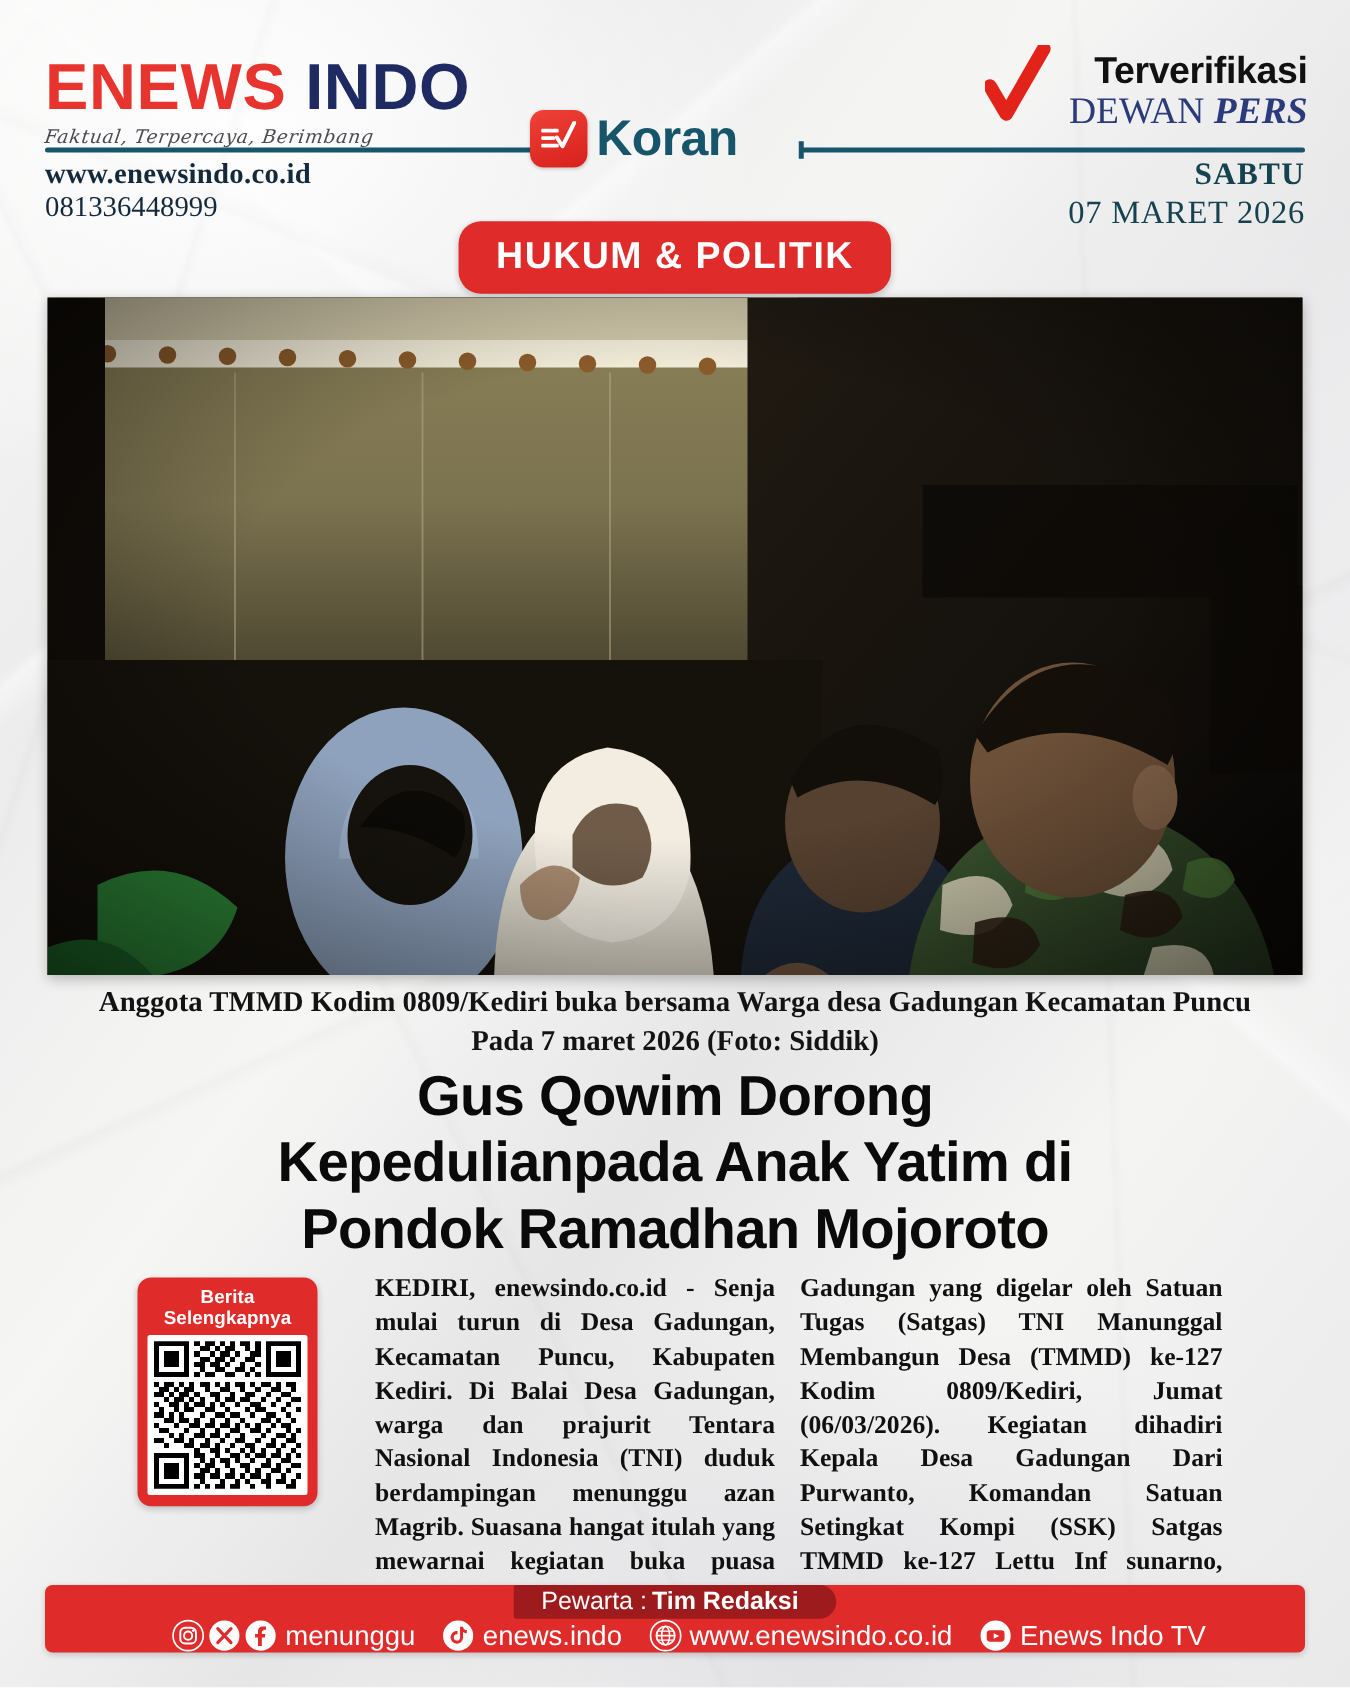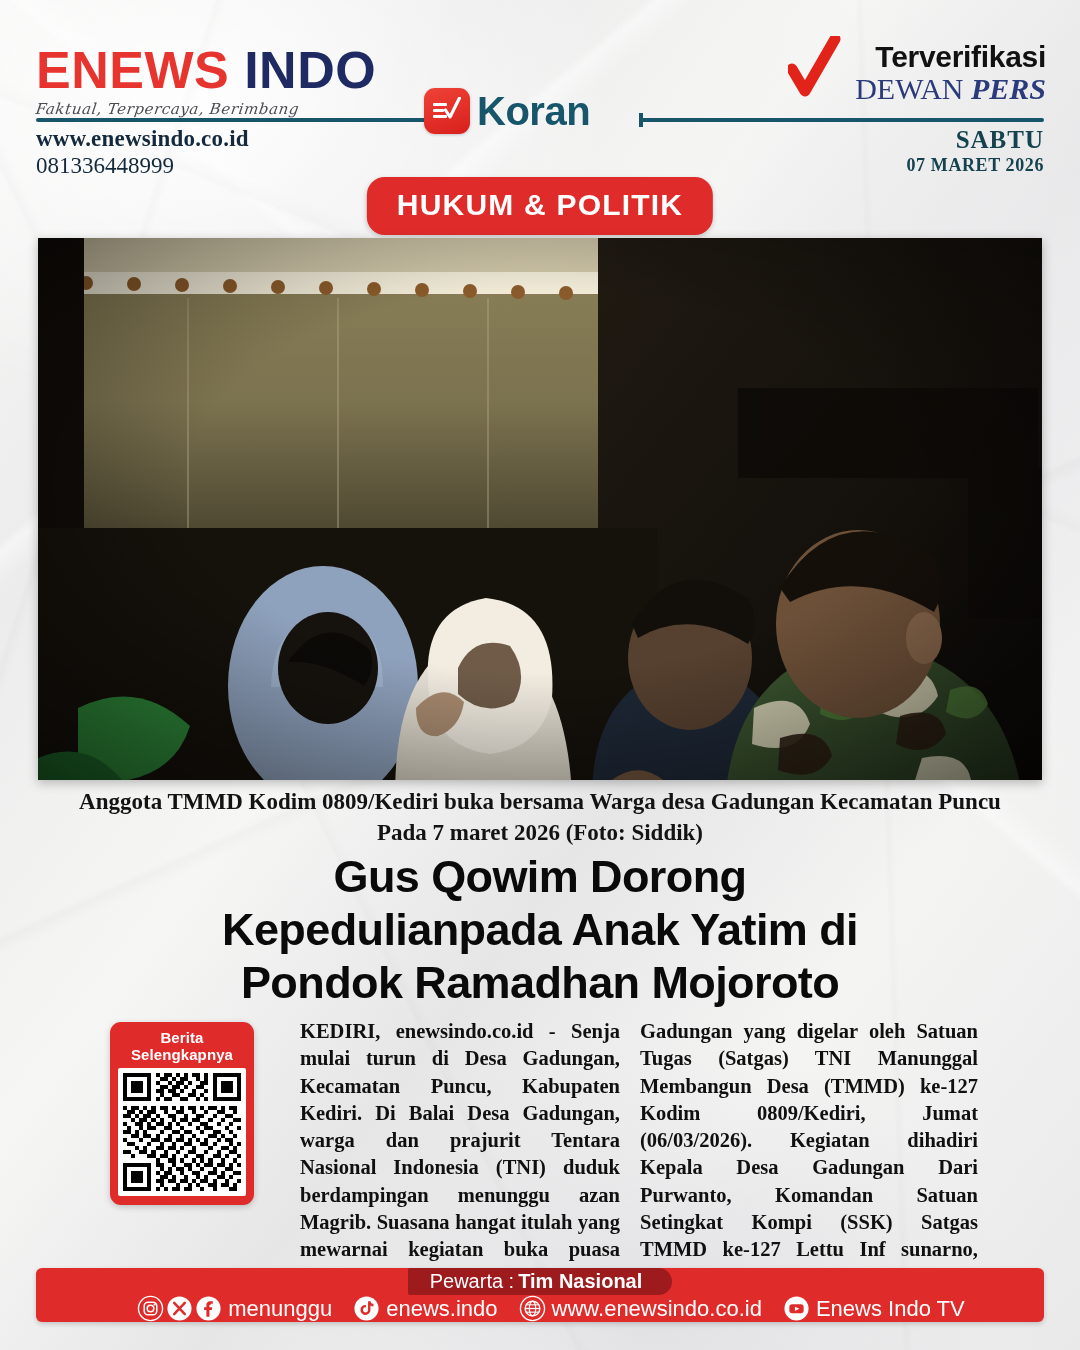--- a/index.html
+++ b/index.html
@@ -200,22 +200,22 @@
     text-align: right;
     font-family: "Liberation Serif", serif;
     color: #15424f;
   }
   .datebox .day {
     font-size: 25px;
     font-weight: 700;
     letter-spacing: 1px;
   }
   .datebox .date {
-    font-size: 18px;
-    font-weight: 700;
+    font-size: 26px;
+    font-weight: 400;
     letter-spacing: .6px;
     margin-top: 1px;
   }
 
   
   .category {
     position: absolute;
     left: 50%;
     top: 177px;
     transform: translateX(-50%);
@@ -793,21 +793,21 @@
       </svg>
     </div>
   </div>
 
   <div class="col col-left">KEDIRI, enewsindo.co.id - Senja mulai turun di Desa Gadungan, Kecamatan Puncu, Kabupaten Kediri. Di Balai Desa Gadungan, warga dan prajurit Tentara Nasional Indonesia (TNI) duduk berdampingan menunggu azan Magrib. Suasana hangat itulah yang mewarnai kegiatan buka puasa bersama (Bukber) warga desa</div>
   <div class="col col-right"><span>Gadungan yang digelar oleh Satuan Tugas (Satgas) TNI Manunggal Membangun Desa (TMMD) ke-127 Kodim 0809/Kediri, Jumat (06/03/2026). Kegiatan dihadiri Kepala Desa Gadungan Dari Purwanto, Komandan Satuan Setingkat Kompi (SSK) Satgas TMMD ke-127 Lettu Inf sunarno, anggota satgas (</span><em>cont</em><span>).</span></div>
 
   <div class="footer">
     <div class="pewarta">
       <span>Pewarta : </span>
-        <b>Tim Nasional</b>
+        <b>Tim Redaksi</b>
     </div>
 
     <div class="social">
 
       <div class="sgroup">
         <svg class="ico" viewBox="0 0 28 28">
           <circle cx="14" cy="14" r="12.5" fill="none" stroke="#fff" stroke-width="1.4"></circle>
           <rect x="7.5" y="7.5" width="13" height="13" rx="4" fill="none" stroke="#fff" stroke-width="1.6"></rect>
           <circle cx="14" cy="14" r="3.4" fill="none" stroke="#fff" stroke-width="1.6"></circle>
           <circle cx="18.3" cy="9.8" r="1.1" fill="#fff"></circle>

